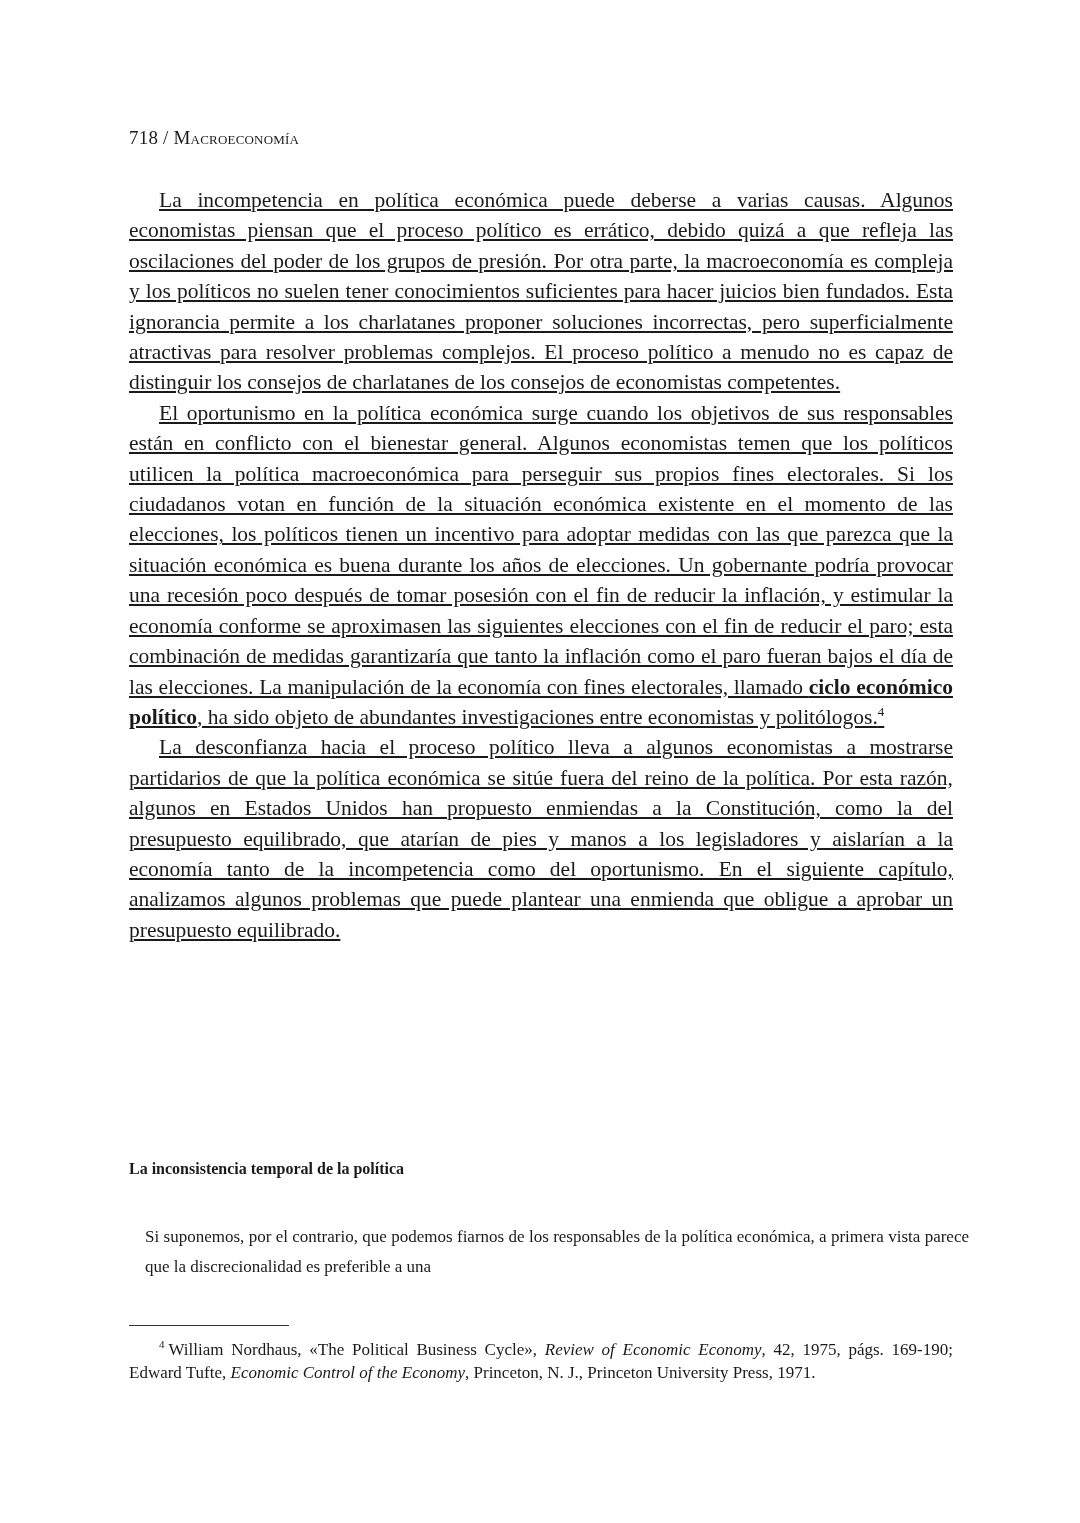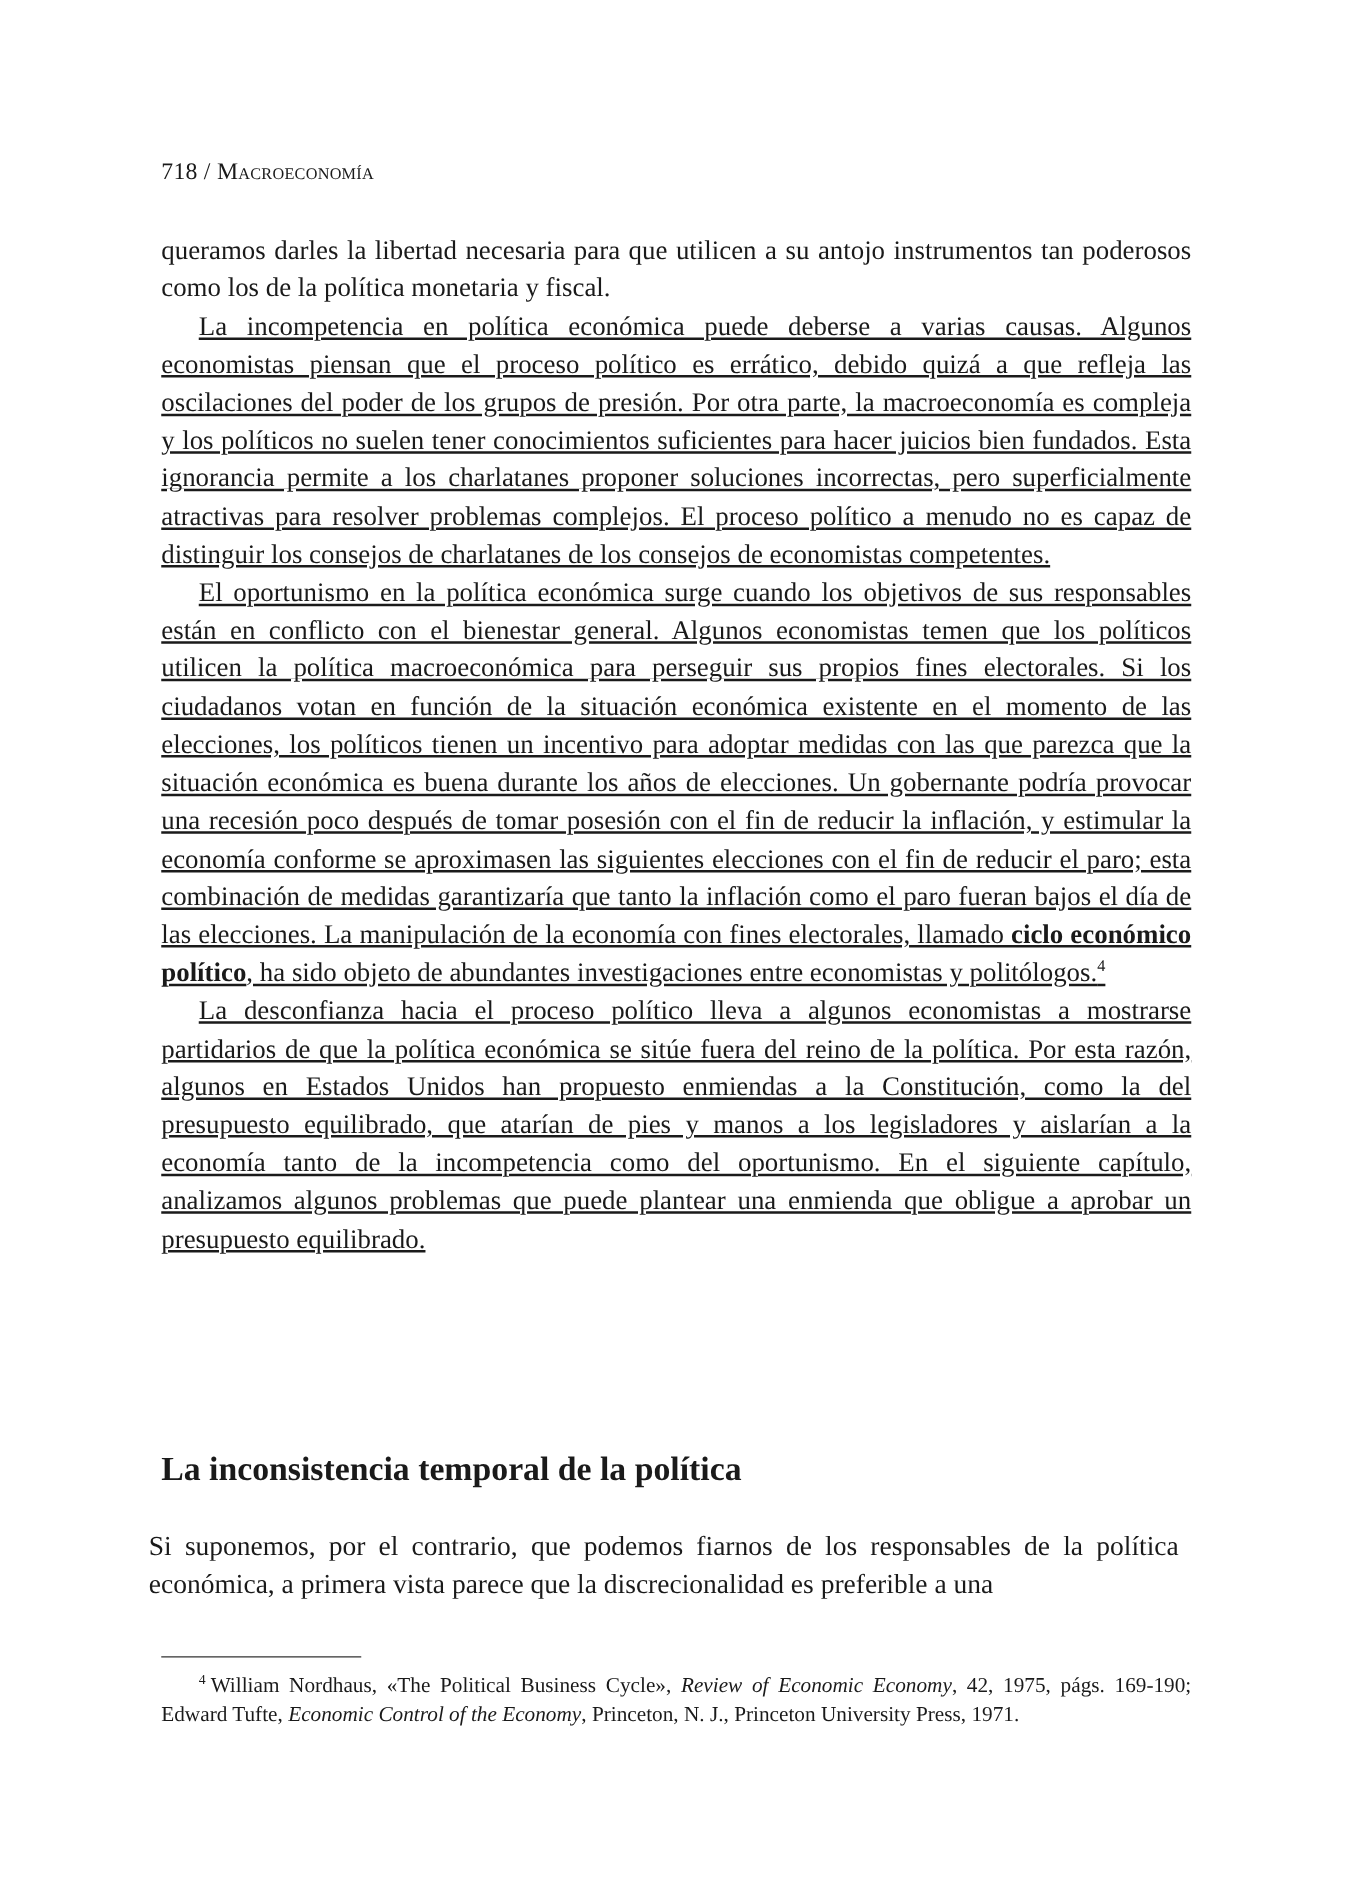--- a/index.html
+++ b/index.html
@@ -3,36 +3,35 @@
 <meta charset="utf-8">
 <style>
   html, body { margin:0; padding:0; background:#ffffff; }
   body { width:1080px; height:1523px; position:relative; overflow:hidden;
          font-family:"Liberation Serif","DejaVu Serif",serif; color:#1a1a1a; }
   .running-head { position:absolute; left:129px; top:127px; font-size:19px; letter-spacing:0.2px; }
   .running-head .sc { font-variant:small-caps; }
   .body-text { position:absolute; left:129px; top:185px; width:824px; font-size:21.5px; line-height:30.4px; text-align:justify; }
   .body-text p { margin:0; text-indent:0; }
   .body-text p.indent { text-indent:30px;text-decoration:underline; }
-  .heading { position:absolute; left:129px; top:1160px; font-size:27px; font-weight:bold; }
-  .after-heading { position:absolute; left:119px; top:1222px; width:824px; font-size:22px; line-height:30.4px; text-align:justify; }
+  .heading { position:absolute; left:129px; top:1160px; font-size:16px; font-weight:bold; }
+  .after-heading { position:absolute; left:145px; top:1222px; width:824px; font-size:17px; line-height:30.4px; text-align:justify; }
   .fn-rule { position:absolute; left:129px; top:1325px; width:160px; height:1px; background:#333; }
   .footnote { position:absolute; left:129px; top:1333px; width:824px; font-size:17px; line-height:23px; text-align:justify; }
   .footnote .fnum { font-size:11px; vertical-align:super; margin-left:30px; margin-right:4px; }
   sup { font-size:13px; line-height:0; }
 </style>
 </head>
 <body>
 
 <div class="running-head">
   <span>718</span><span> / </span><span class="sc">Macroeconomía</span>
 </div>
 
 <div class="body-text">
-  <p>queramos darles la libertad necesaria para que utilicen a su antojo instrumentos tan poderosos como los de la política monetaria y fiscal.</p>
   <p class="indent">La incompetencia en política económica puede deberse a varias causas. Algunos economistas piensan que el proceso político es errático, debido quizá a que refleja las oscilaciones del poder de los grupos de presión. Por otra parte, la macroeconomía es compleja y los políticos no suelen tener conocimientos suficientes para hacer juicios bien fundados. Esta ignorancia permite a los charlatanes proponer soluciones incorrectas, pero superficialmente atractivas para resolver problemas complejos. El proceso político a menudo no es capaz de distinguir los consejos de charlatanes de los consejos de economistas competentes.</p>
   <p class="indent"><span>El oportunismo en la política económica surge cuando los objetivos de sus responsables están en conflicto con el bienestar general. Algunos economistas temen que los políticos utilicen la política macroeconómica para perseguir sus propios fines electorales. Si los ciudadanos votan en función de la situación económica existente en el momento de las elecciones, los políticos tienen un incentivo para adoptar medidas con las que parezca que la situación económica es buena durante los años de elecciones. Un gobernante podría provocar una recesión poco después de tomar posesión con el fin de reducir la inflación, y estimular la economía conforme se aproximasen las siguientes elecciones con el fin de reducir el paro; esta combinación de medidas garantizaría que tanto la inflación como el paro fueran bajos el día de las elecciones. La manipulación de la economía con fines electorales, llamado </span><b>ciclo económico político</b><span>, ha sido objeto de abundantes investigaciones entre economistas y politólogos.</span><sup>4</sup></p>
   <p class="indent">La desconfianza hacia el proceso político lleva a algunos economistas a mostrarse partidarios de que la política económica se sitúe fuera del reino de la política. Por esta razón, algunos en Estados Unidos han propuesto enmiendas a la Constitución, como la del presupuesto equilibrado, que atarían de pies y manos a los legisladores y aislarían a la economía tanto de la incompetencia como del oportunismo. En el siguiente capítulo, analizamos algunos problemas que puede plantear una enmienda que obligue a aprobar un  presupuesto equilibrado.</p>
 </div>
 
 <div class="heading">La inconsistencia temporal de la política</div>
 
 <div class="after-heading">Si suponemos, por el contrario, que podemos fiarnos de los responsables de la política económica, a primera vista parece que la discrecionalidad es preferible a una</div>
 
 <div class="fn-rule"></div>

